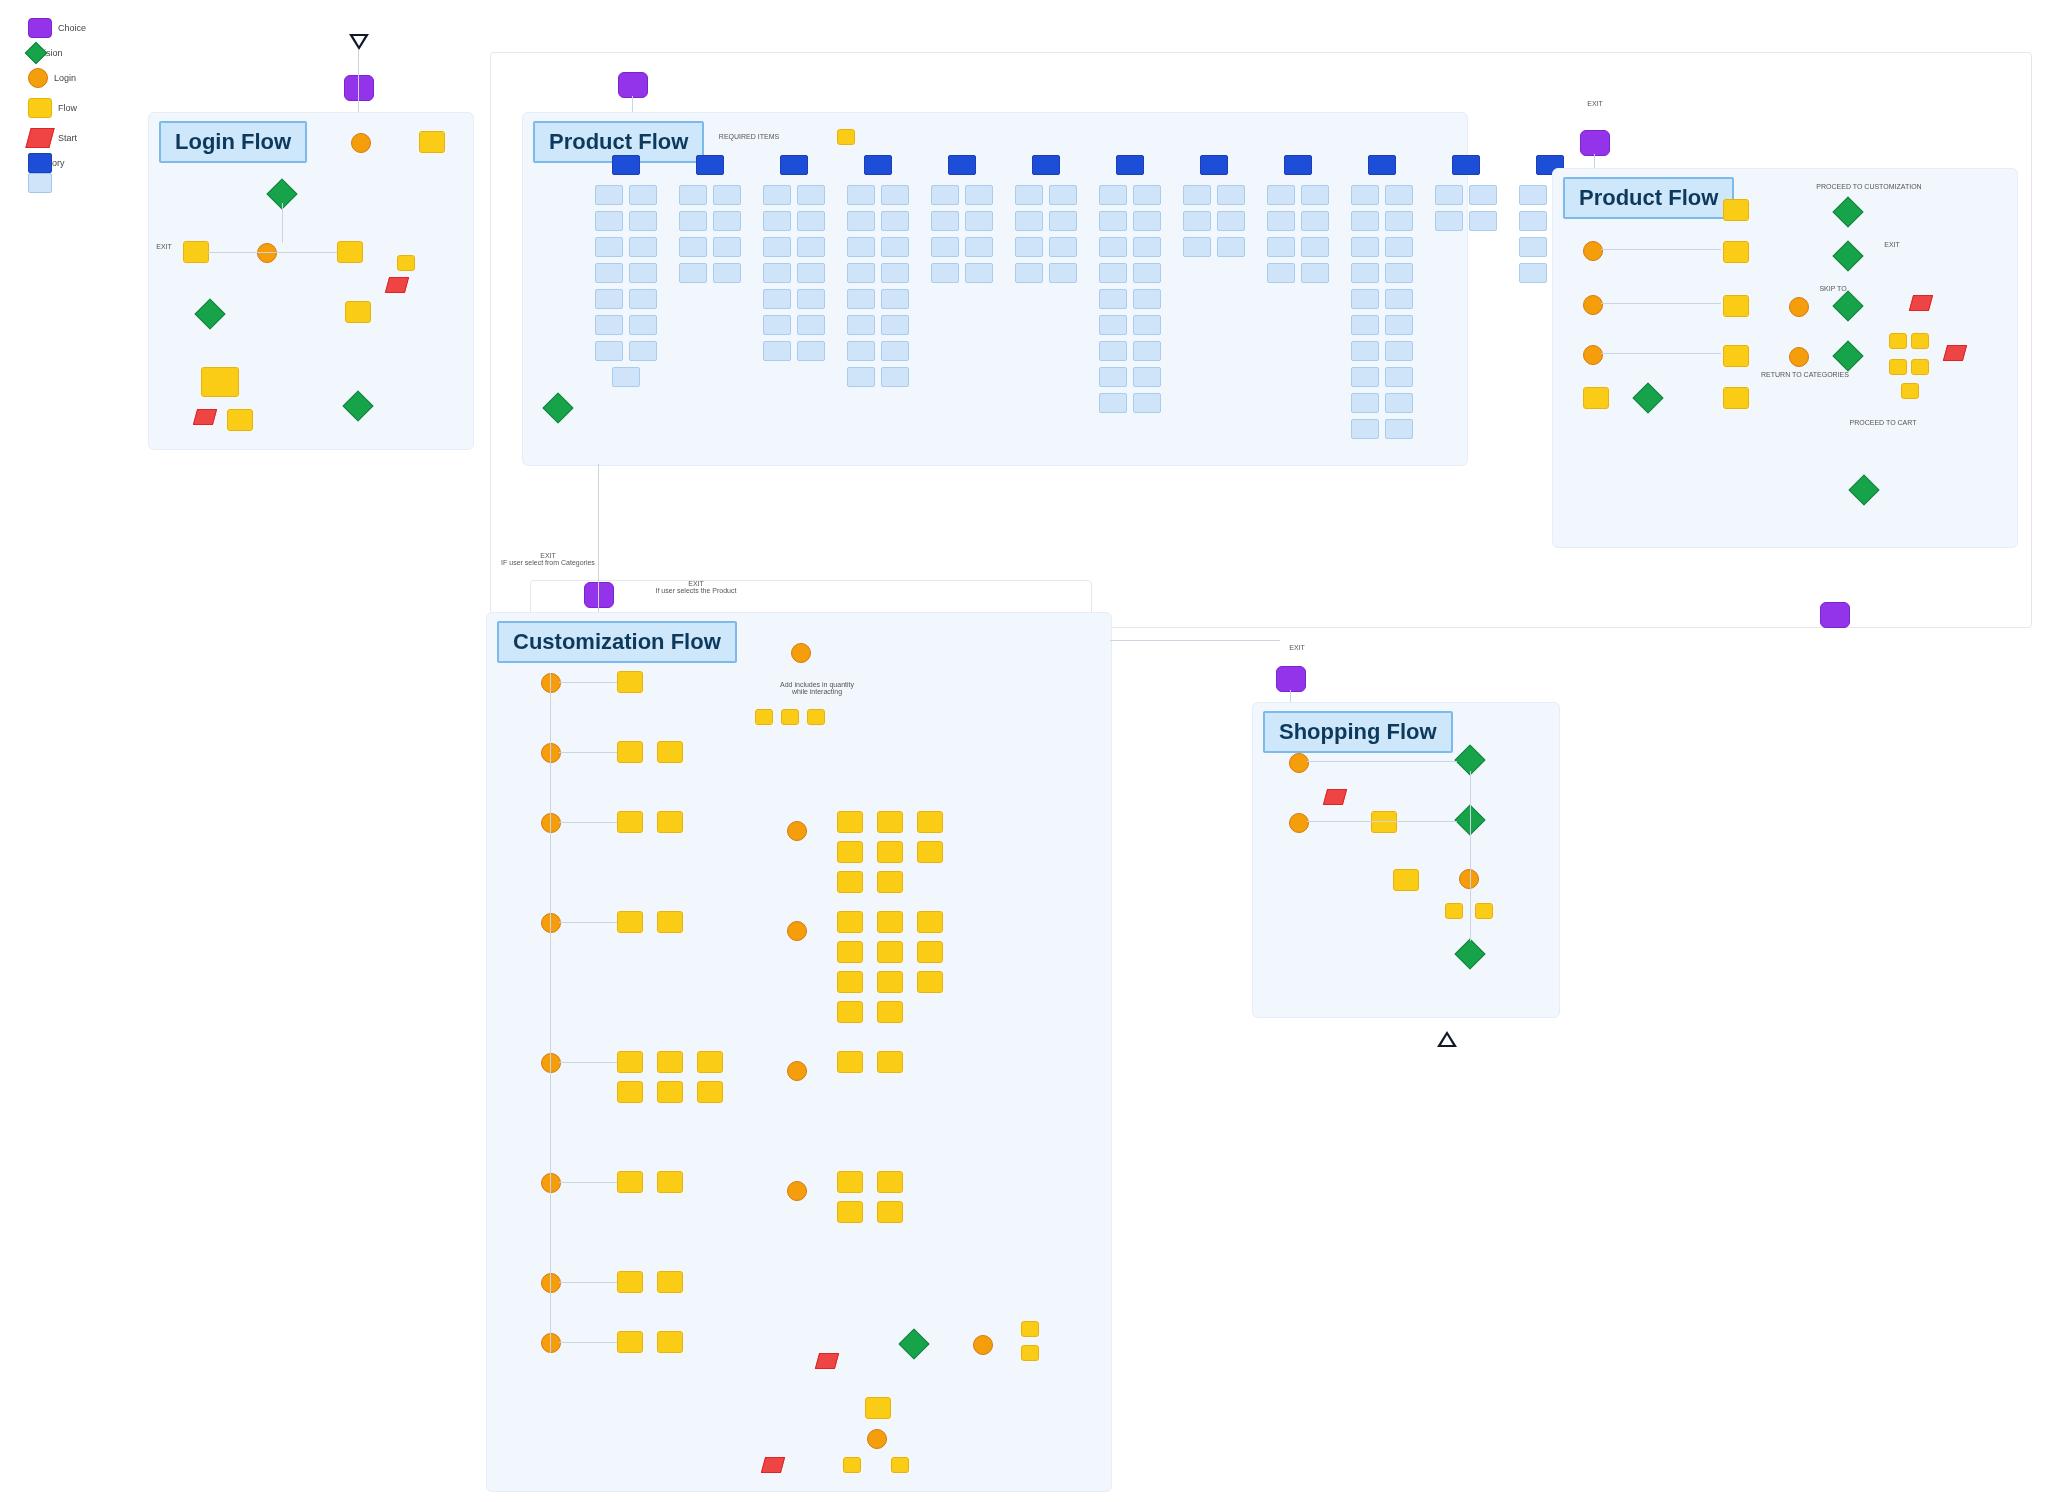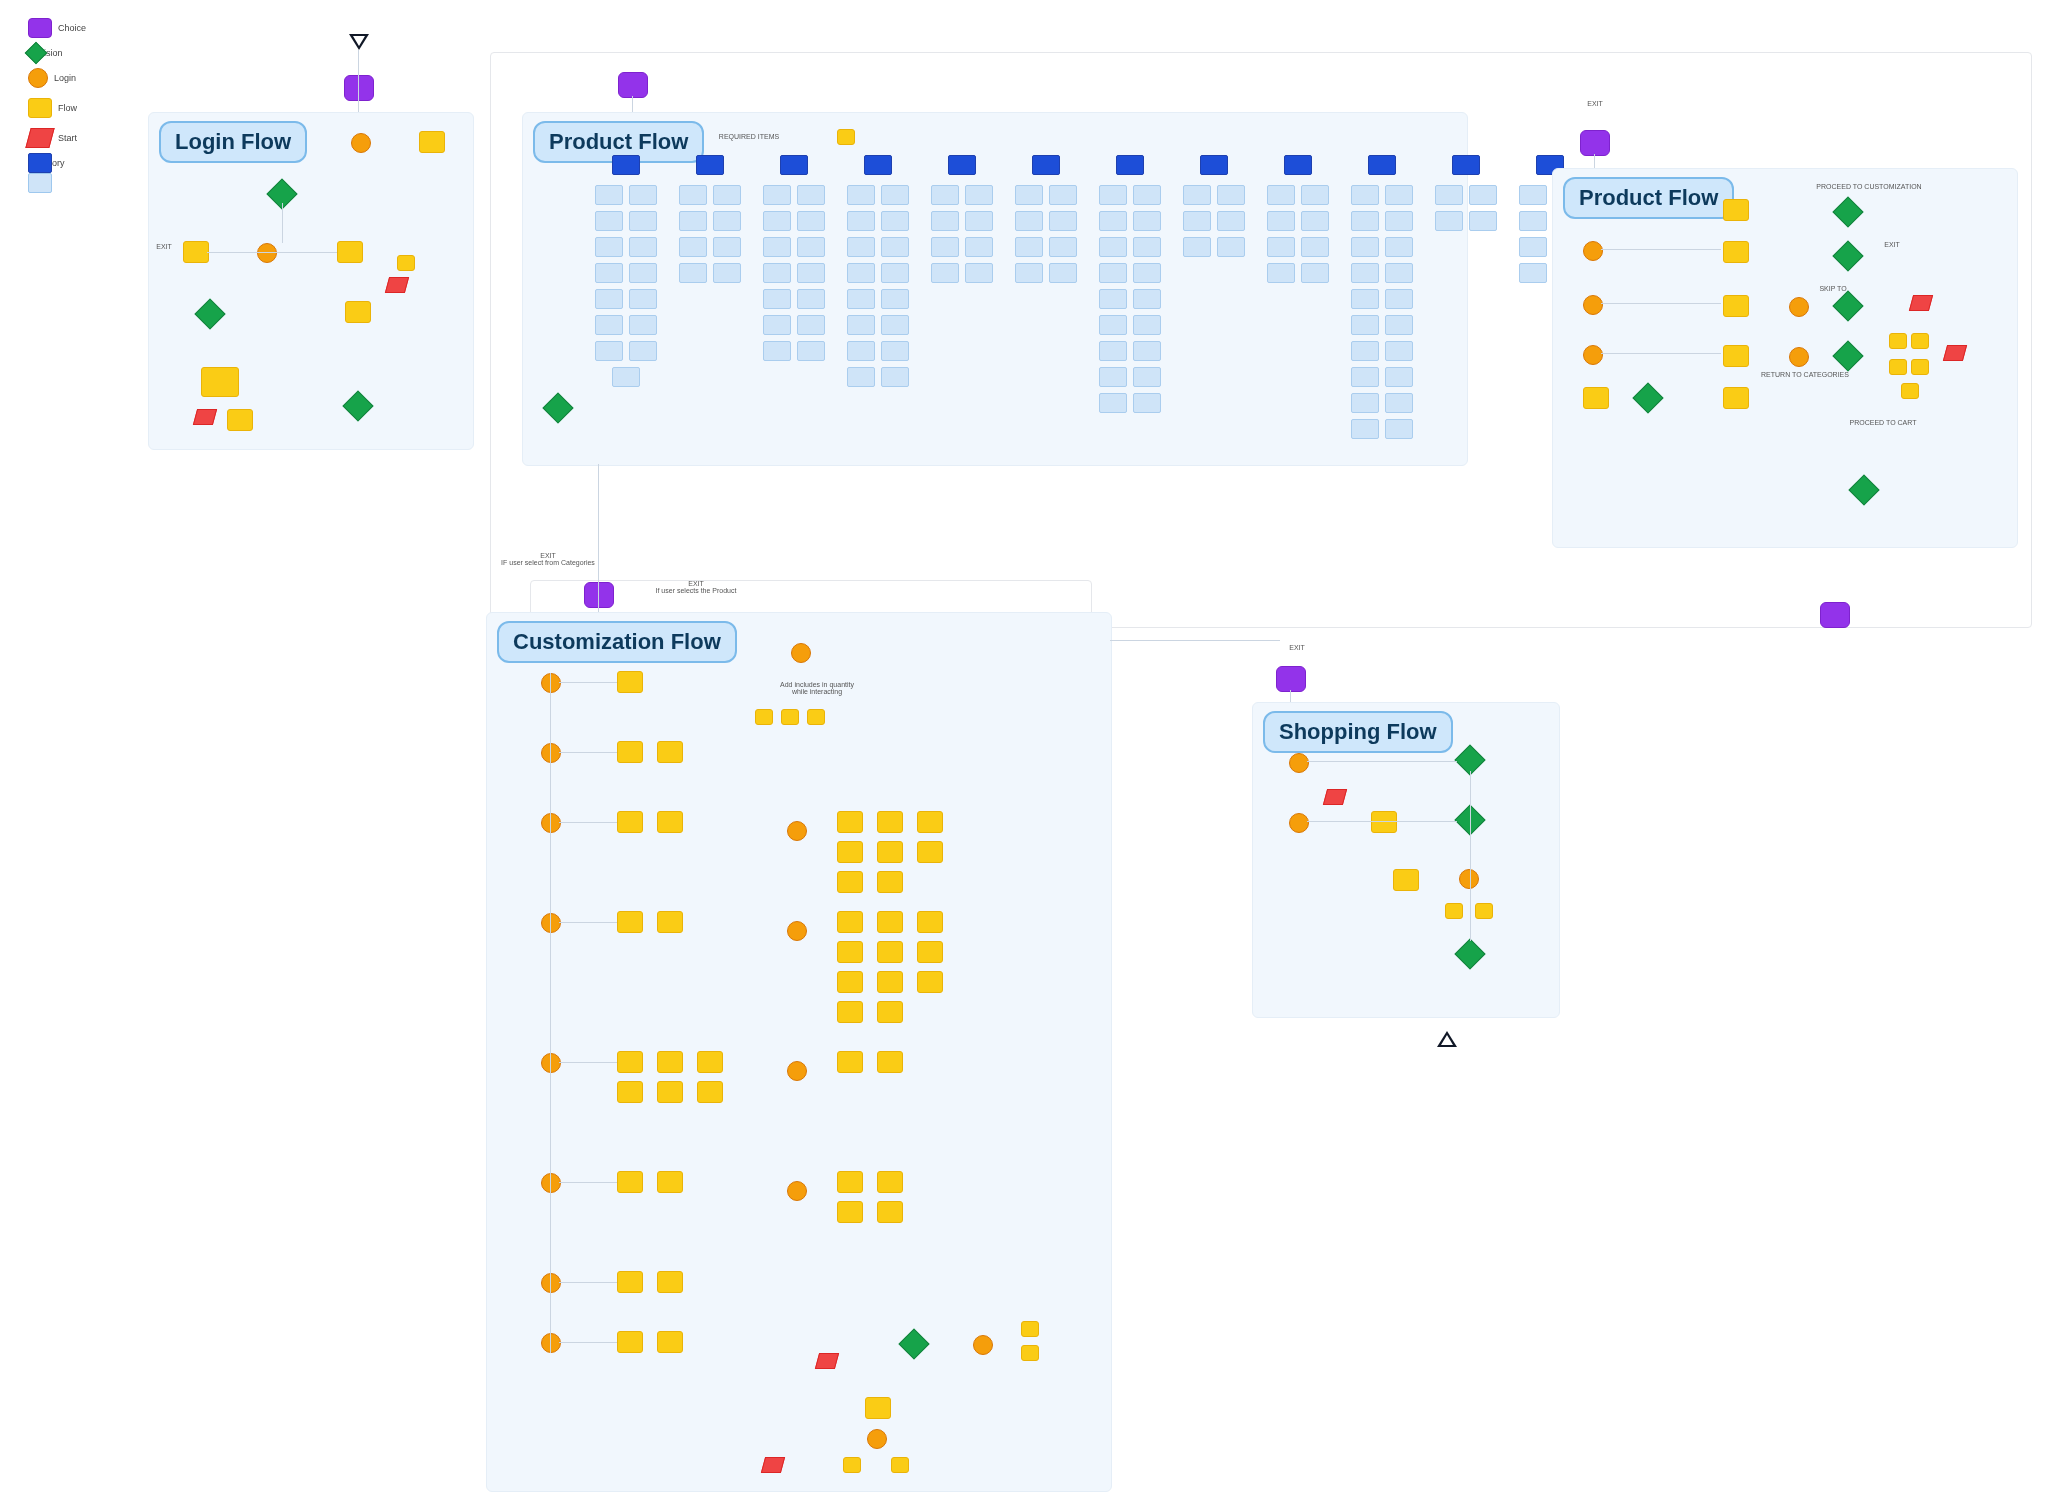--- a/index.html
+++ b/index.html
@@ -49,21 +49,21 @@
     border-radius: 6px;
   }
   .flow-title {
     position: absolute;
     left: 10px;
     top: 8px;
     background: #cfe7fb;
     color: #0d3a5c;
     font-weight: 700;
     padding: 6px 14px;
-    border-radius: 12px;
+    border-radius: 2px;
     border: 2px solid #7bbaea;
     font-size: 22px;
     white-space: nowrap;
   }
   .outer-box {
     position: absolute;
     border: 1px solid #e5e7eb;
     border-radius: 4px;
   }
 

